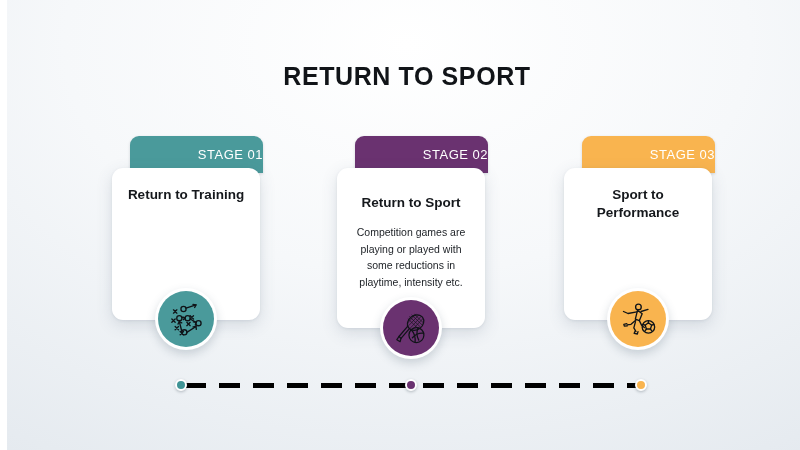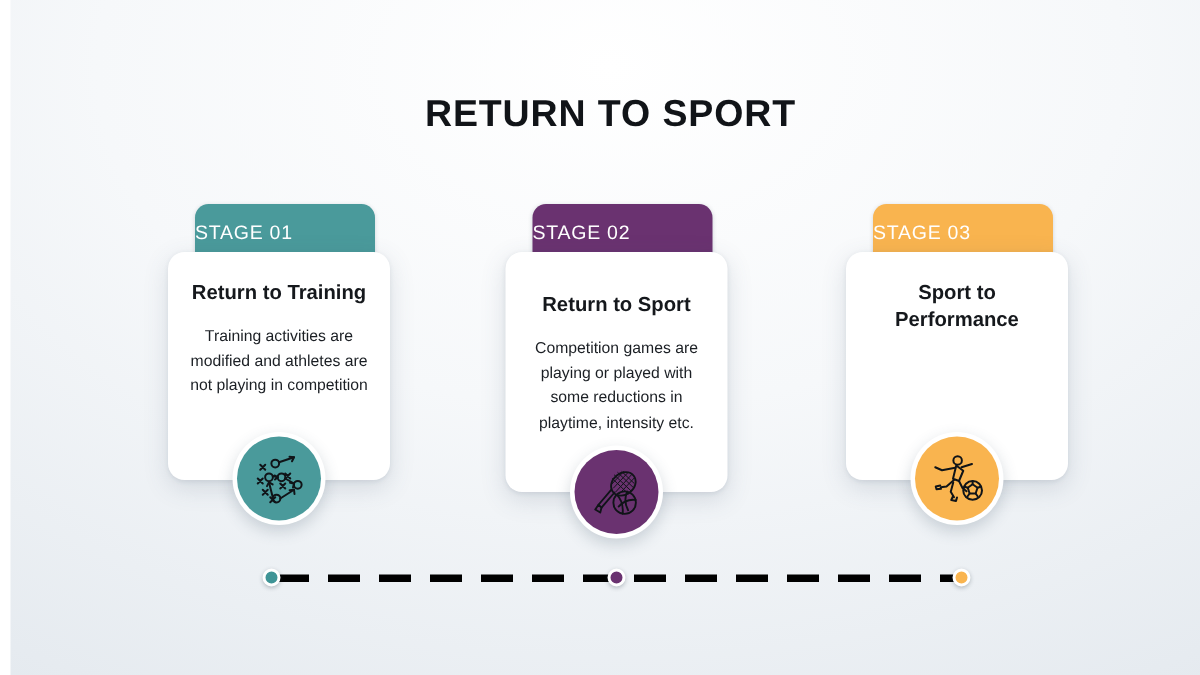--- a/index.html
+++ b/index.html
@@ -33,26 +33,26 @@
   
   .stage {
     position:absolute;
     top:136px;
   }
 
   .tab {
     position:absolute;
     top:0;
     left:18px;
-    width:120px;
+    width:133px;
     height:37px;
     border-radius:9px 9px 0 0;
     display:flex;
     align-items:center;
-    justify-content:flex-start;
+    justify-content:flex-end;
     color:#ffffff;
     font-size:13px;
     letter-spacing:0.5px;
     box-shadow:0 1px 3px rgba(40,55,70,0.18);
   }
 
   .card {
     position:absolute;
     top:32px;
     left:0;
@@ -130,21 +130,20 @@
 <div id="slide">
 
   <div id="title">RETURN TO SPORT</div>
 
   <div class="stage" id="stage-1" style="left:105px;">
     <div class="tab" id="tab-1" style="background: rgb(74, 154, 155);">
       <span>STAGE 01</span>
     </div>
     <div class="card" id="card-1" style="min-height:152px;text-align:center;">
       <div class="card-title">Return to Training</div>
-      <div class="card-body">Training activities are modified and athletes are not playing in competition</div>
     </div>
     <div class="badge" id="badge-1" style="left:43px; top:152px;">
       <div class="badge-inner" id="badge-inner-1" style="background: rgb(74, 154, 155);">
         <svg width="40" height="40" viewBox="0 0 48 48" fill="none" stroke="#101418" stroke-width="1.6" stroke-linecap="round" stroke-linejoin="round">
 
           <g>
             <path d="M9 13 l4 4 M13 13 l-4 4"></path>
             <path d="M7 24 l4 4 M11 24 l-4 4"></path>
             <path d="M11 33 l4 4 M15 33 l-4 4"></path>
             <path d="M25 28 l4 4 M29 28 l-4 4"></path>

